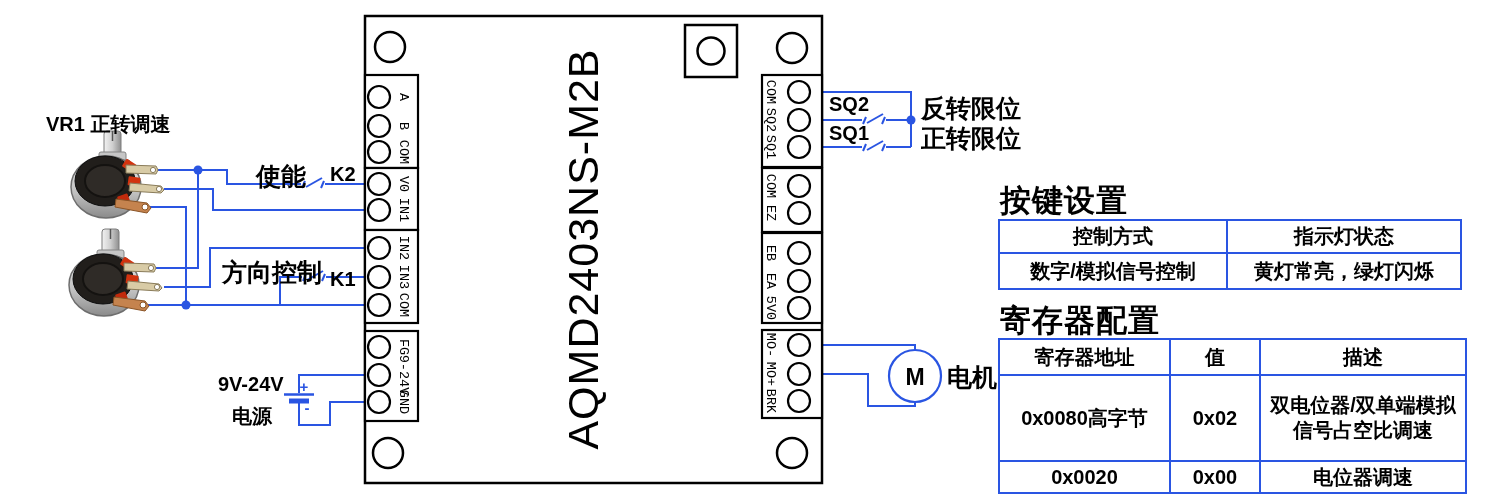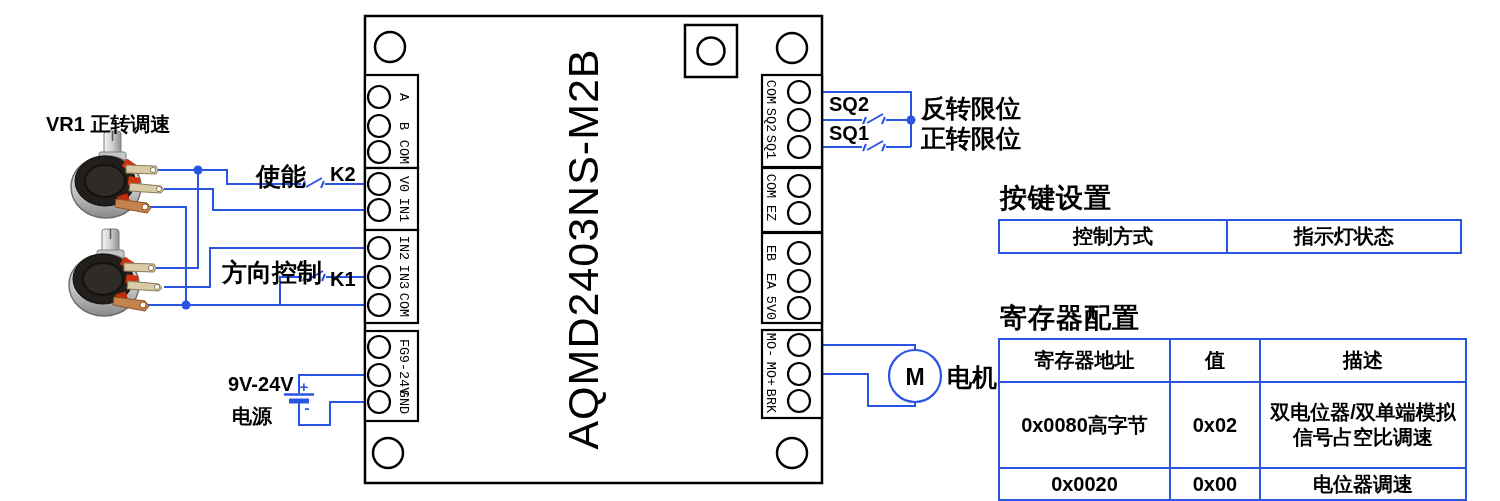--- a/index.html
+++ b/index.html
@@ -6,21 +6,21 @@
   #stage{position:relative;width:1500px;height:501px;background:#fff;overflow:hidden;
          font-family:"Liberation Sans","DejaVu Sans",sans-serif;color:#000;}
   #wires{position:absolute;left:0;top:0;}
   .txt{position:absolute;white-space:nowrap;}
   .lbl20{font-size:20px;font-weight:bold;}
   .lbl21{font-size:25px;font-weight:bold;}
   .tl{position:absolute;transform:translate(-50%,-50%) rotate(90deg);
       font-family:"Liberation Mono","DejaVu Sans Mono",monospace;font-size:13.5px;white-space:nowrap;}
   #board-name{position:absolute;left:583px;top:249px;transform:translate(-50%,-50%) rotate(-90deg);
       font-size:43px;letter-spacing:1px;white-space:nowrap;}
-  .title{position:absolute;font-size:27px;font-weight:bold;letter-spacing:1px;}
+  .title{position:absolute;font-size:31px;font-weight:bold;letter-spacing:1px;}
   table.dia{border-collapse:collapse;table-layout:fixed;border-radius:10px;}
   table.dia td{border:2px solid #2a55e2;text-align:center;vertical-align:middle;
       font-size:20px;font-weight:bold;padding:0 2px;line-height:1.25;}
   #motor-m{position:absolute;left:915px;top:377px;transform:translate(-50%,-50%);
       font-size:23px;font-weight:bold;}
   .bsign{position:absolute;font-size:15px;font-weight:bold;color:#2a55e2;transform:translate(-50%,-50%);}
 </style>
 </head>
 <body>
 
@@ -177,21 +177,21 @@
 
   <span class="txt lbl20" style="left:46px;top:111px">VR1 正转调速</span>
   <span class="txt lbl21" style="left:256px;top:160px">使能</span>
   <span class="txt lbl20" style="left:330px;top:163px">K2</span>
   <span class="txt lbl21" style="left:222px;top:256px">方向控制</span>
   <span class="txt lbl20" style="left:330px;top:268px">K1</span>
   <span class="txt lbl20" style="left:829px;top:93px">SQ2</span>
   <span class="txt lbl20" style="left:829px;top:122px">SQ1</span>
   <span class="txt lbl21" style="left:921px;top:92px">反转限位</span>
   <span class="txt lbl21" style="left:921px;top:122px">正转限位</span>
-  <span class="txt lbl20" style="left:228px;top:373px">9V-24V</span>
+  <span class="txt lbl20" style="left:218px;top:373px">9V-24V</span>
   <span class="txt lbl20" style="left:232px;top:403px">电源</span>
   <span class="bsign" style="left:304px;top:386px">+</span>
   <span class="bsign" style="left:307px;top:407px">-</span>
   <span class="txt lbl21" style="left:947px;top:361px">电机</span>
   <span id="motor-m">M</span>
 
   <div id="board-name">AQMD2403NS-M2B</div>
 
   <span class="tl" style="left:403px;top:97px">A</span>
   <span class="tl" style="left:403px;top:126px">B</span>
@@ -218,29 +218,33 @@
   <span class="tl" style="left:770px;top:401px">BRK</span>
 
   <div class="title" style="left:1000px;top:180px">按键设置</div>
   <div style="position:absolute;left:998px;top:219px">
     <table class="dia">
       <tbody>
           <tr style="height:33px">
         <td style="width:222px">控制方式</td>
         <td style="width:228px">指示灯状态</td>
       </tr>
+      <tr style="height:36px">
+        <td>数字/模拟信号控制</td>
+        <td>黄灯常亮，绿灯闪烁</td>
+      </tr>
     </tbody>
       </table>
   </div>
 
   <div class="title" style="left:1000px;top:300px">寄存器配置</div>
   <div style="position:absolute;left:998px;top:338px">
     <table class="dia">
       <tbody>
-          <tr style="height:43px">
+          <tr style="height:36px">
         <td style="width:165px">寄存器地址</td>
         <td style="width:84px">值</td>
         <td style="width:200px">描述</td>
       </tr>
       <tr style="height:86px">
         <td>0x0080高字节</td>
         <td>0x02</td>
         <td style="white-space:normal">双电位器/双单端模拟信号占空比调速</td>
       </tr>
       <tr style="height:32px">

